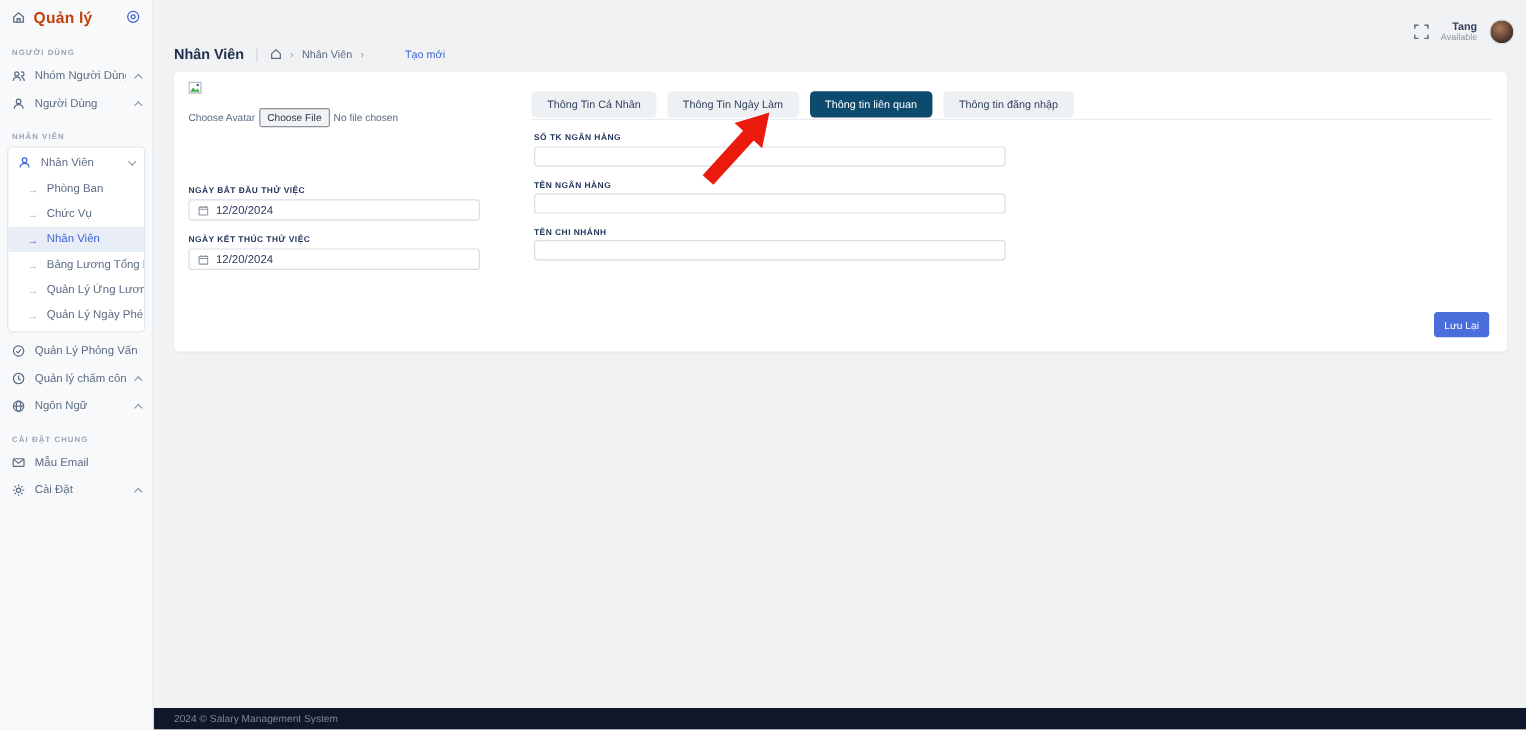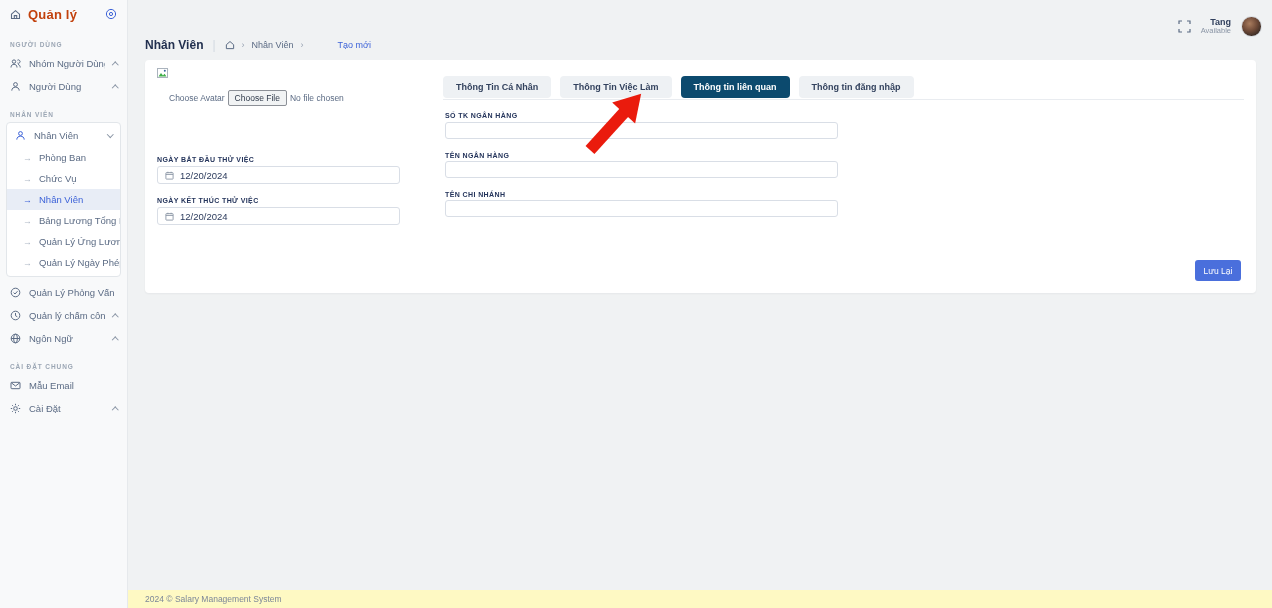--- a/index.html
+++ b/index.html
@@ -49,48 +49,48 @@
   .ph-sep { color:#d3d9e0; font-size:12px; font-weight:300; margin:0 2px; }
   .crumb-sep { color:#97a2b2; font-size:9px; }
   .crumb { font-size:9px; color:#5b6b84; }
   .crumb.active { color:#3d63d8;margin-left:27px; }
 
   
   .card { position:absolute; left:145px; top:60px; width:1111px; height:233px;
           background:#ffffff; border-radius:4px; box-shadow:0 1px 2px rgba(30,40,60,0.05); z-index:1; }
   .avatar-row { position:absolute; left:12px; top:30px; display:flex; align-items:center;
                 gap:3px; font-size:8.5px; color:#5b6b84; white-space:nowrap; }
-  .avatar-row .choose-label { margin-left:12px; }
+  .avatar-row .choose-label { }
   .file-btn { border:1px solid #8c9097; background:#f1f3f4; border-radius:2px;
               font-size:8.5px; color:#2f3a4a; padding:2px 6px; cursor:pointer; }
   .form-label { font-size:7px; font-weight:bold; color:#24345b; letter-spacing:0.4px; }
   .fld { position:absolute; left:12px; width:243px; }
   .control { margin-top:3px; height:18px; border:1px solid #d9dee6; border-radius:3px;
              background:#fff; display:flex; align-items:center; padding:0 7px; gap:6px;
              font-size:9.5px; color:#2b3a5c; }
   .control .spacer { flex:1; }
   .sel-chev { width:5px; height:5px; border-right:1.2px solid #9aa5b3;
               border-bottom:1.2px solid #9aa5b3; transform:rotate(45deg); margin-top:-3px; }
 
   .right-col-label { position:absolute; font-size:7px; font-weight:bold; color:#24345b; letter-spacing:0.4px; }
   .tabs { position:absolute; left:298px; top:16px; display:flex; gap:9px; }
   .tab { height:22px; display:flex; align-items:center; padding:0 13px; border-radius:4px;
-         background:#eef1f4; font-size:9px; font-weight:bold; color:#33425e; cursor:pointer;
+         background:#eef1f4; font-size:9px; font-weight:normal; color:#33425e; cursor:pointer;
          white-space:nowrap; }
   .tab.active { background:#0c4a6e; color:#ffffff; }
   .tabs-divider { position:absolute; left:298px; right:12px; top:39px; height:1px; background:#e9ecf0; }
   .r-input { position:absolute; left:300px; width:393px; height:17px; border:1px solid #d9dee6;
              border-radius:3px; background:#fff; font-size:9.5px; color:#333; padding:0 7px;
              display:flex; align-items:center; }
   .save-btn { position:absolute; right:15px; top:200px; width:46px; height:21px;
               background:#4a6fdc; color:#fff; border:none; border-radius:3px;
               font-size:8.5px; font-family:inherit; cursor:pointer; }
 
   
-  .footer { position:absolute; left:128px; right:0; bottom:0; height:18px; background:#fef9c3;
+  .footer { position:absolute; left:128px; right:0; bottom:0; height:18px; background:#0f172a;
             display:flex; align-items:center; padding-left:17px; font-size:8.5px; color:#7c8798; }
 
   
   .annot { position:absolute; left:570px; top:85px; z-index:5; pointer-events:none; }
 </style>
 </head>
 <body>
 
 <div class="screen">
 
@@ -299,21 +299,21 @@
             <rect x="1" y="1.8" width="8" height="7.2" rx="0.6"></rect>
               <path d="M1 3.8 H9 M3.2 0.8 V2.4 M6.8 0.8 V2.4"></path>
           </svg>
         </span>
         <span>12/20/2024</span>
       </div>
     </div>
 
     <div class="tabs">
       <div class="tab">Thông Tin Cá Nhân</div>
-      <div class="tab">Thông Tin Việc Làm</div>
+      <div class="tab">Thông Tin Ngày Làm</div>
       <div class="tab active">Thông tin liên quan</div>
       <div class="tab">Thông tin đăng nhập</div>
     </div>
     <div class="tabs-divider"></div>
 
     <div class="right-col-label" style="left:300px; top:52px;">SỐ TK NGÂN HÀNG</div>
     <div class="r-input" style="top:62px;">
       <span></span>
     </div>
 

